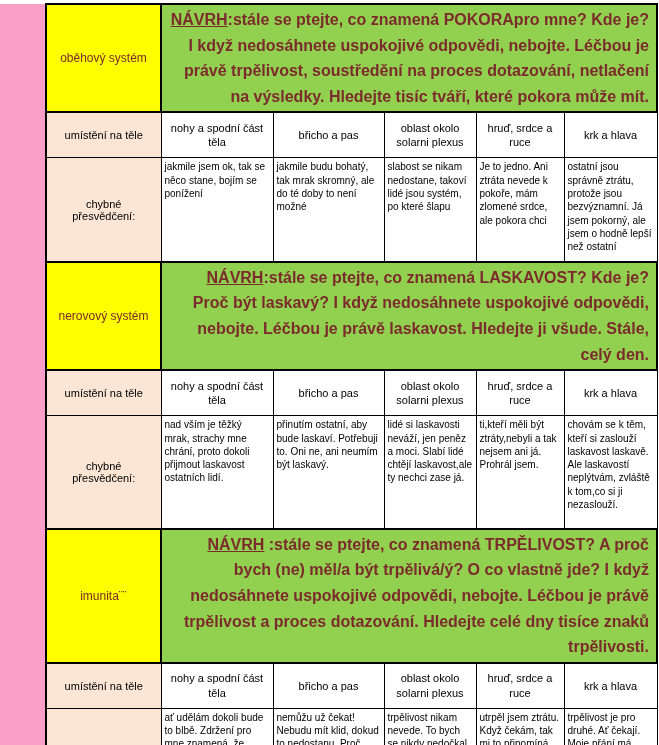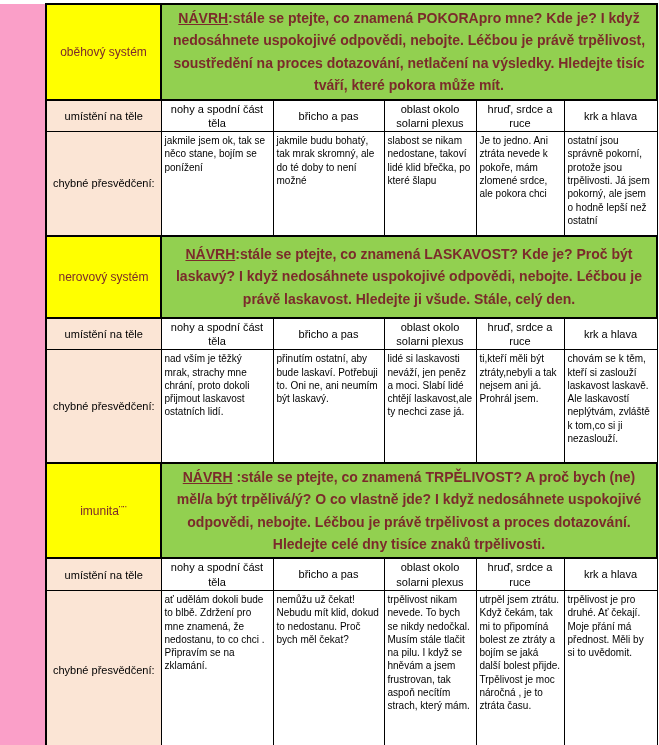--- a/index.html
+++ b/index.html
@@ -28,33 +28,33 @@
     font-size:12px;
     text-align:center;
     vertical-align:middle;
     padding:9px;
   }
   td.nav{
     background:#92D050;
     border:2px solid #000;
     color:#7B2B2B;
     font-weight:bold;
-    font-size:14px;
+    font-size:16px;
     line-height:1.6;
-    text-align:center;
+    text-align:right;
     vertical-align:middle;
     padding:2px 7px;
   }
   td.nav .t{text-decoration:underline;}
   td.lbl{
     background:#FBE5D5;
     font-size:11px;
     text-align:center;
     vertical-align:middle;
-    padding:2px;
+    padding:16px;
   }
   td.colh{
     background:#fff;
     font-size:11px;
     line-height:1.3;
     text-align:center;
     vertical-align:middle;
     padding:1px 2px;
   }
   td.belief{
@@ -100,23 +100,23 @@
     <td class="colh">nohy a spodní část těla</td>
     <td class="colh">břicho a pas</td>
     <td class="colh">oblast okolo solarni plexus</td>
     <td class="colh">hruď, srdce a ruce</td>
     <td class="colh">krk a hlava</td>
   </tr>
   <tr class="rA3">
     <td class="lbl">chybné přesvědčení:</td>
     <td class="belief">jakmile jsem ok, tak se něco stane, bojím se ponížení</td>
     <td class="belief">jakmile budu bohatý, tak mrak skromný, ale do té doby to není možné</td>
-    <td class="belief">slabost se nikam nedostane, takoví lidé klid břečka, po které šlapu</td>
+    <td class="belief">slabost se nikam nedostane, takoví lidé jsou systém, po které šlapu</td>
     <td class="belief">Je to jedno. Ani ztráta nevede k pokoře, mám zlomené srdce, ale pokora chci</td>
-    <td class="belief">ostatní jsou správně pokorní, protože jsou trpělivosti. Já jsem pokorný, ale jsem o hodně lepší než ostatní</td>
+    <td class="belief">ostatní jsou správně ztrátu, protože jsou bezvýznamní. Já jsem pokorný, ale jsem o hodně lepší než ostatní</td>
   </tr>
 
   <tr class="rB1">
     <td class="sys">nerovový systém</td>
     <td class="nav" colspan="5"><span class="t">NÁVRH</span><span>:stále se ptejte, co znamená LASKAVOST? Kde je? Proč být laskavý? I když nedosáhnete uspokojivé odpovědi, nebojte. Léčbou je právě laskavost. Hledejte ji všude. Stále, celý den.</span></td>
   </tr>
   <tr class="rB2">
     <td class="lbl">umístění na těle</td>
     <td class="colh">nohy a spodní část těla</td>
     <td class="colh">břicho a pas</td>

